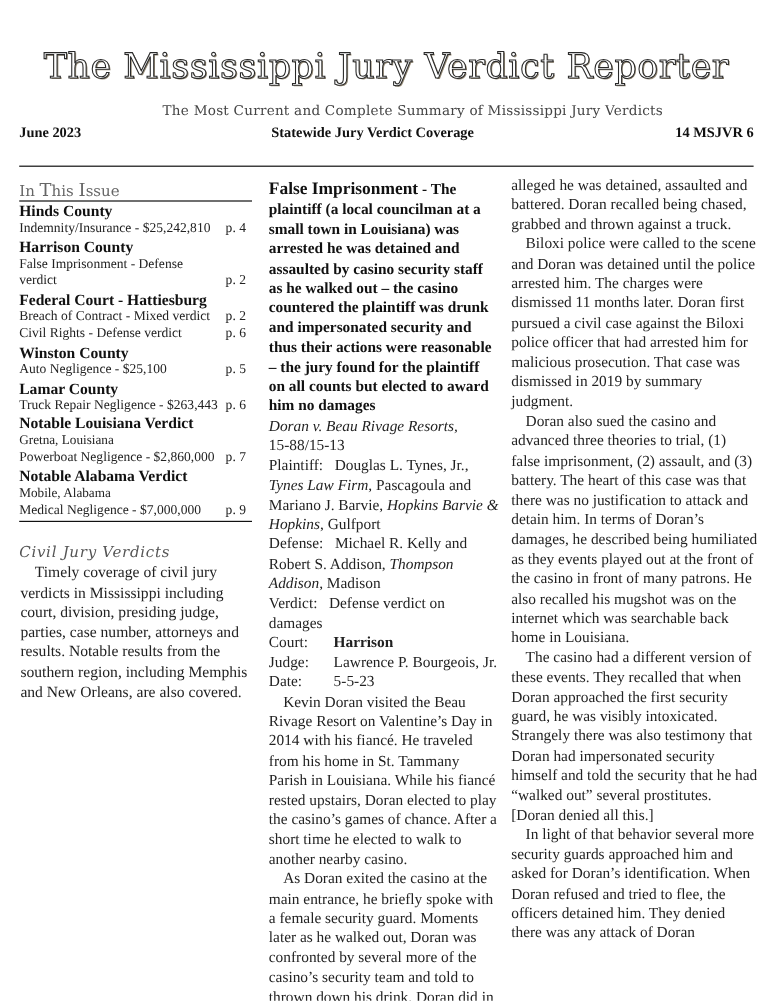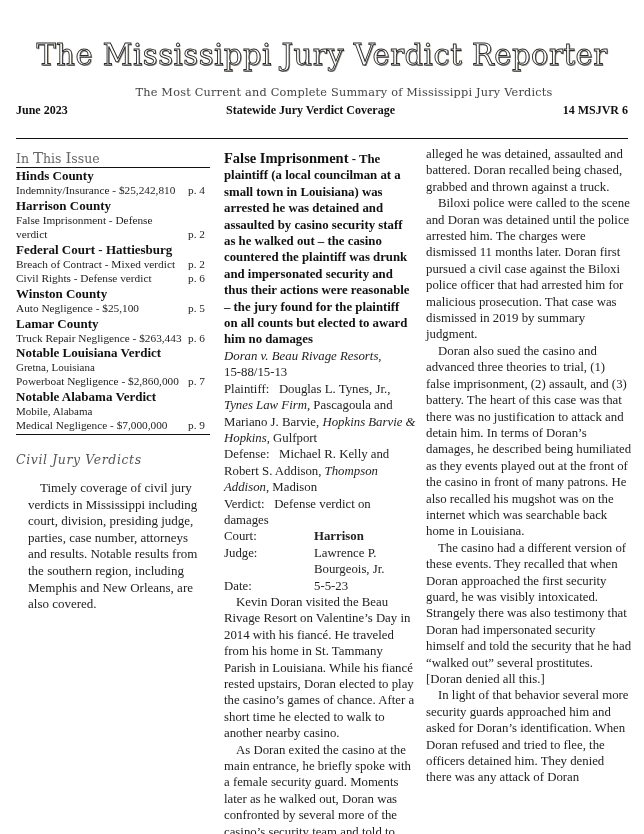--- a/index.html
+++ b/index.html
@@ -45,31 +45,31 @@
   }
   .toc-entry .pg { white-space: nowrap; padding-left: 4px; width: 22px; }
   .toc-entry.wrap .desc { width: 150px; }
   .toc-entry.wrap { align-items: flex-end; }
   .toc-loc { font-size: 11px; line-height: 14px; color: #222; }
   .side-rule { position: absolute; left: 16px; top: 434px; width: 194px; border-top: 1.3px solid #111; }
   .civil {
     position: absolute; left: 16px; top: 452px; width: 196px;
   }
   .civil-heading { font-family: "DejaVu Serif", serif; font-size: 12.5px; color: #555; letter-spacing: 0.6px; line-height: 16px; font-style: italic; }
-  .civil-body { font-size: 13px; line-height: 16.6px; text-indent: 12px; color: #222; margin: 12px; }
+  .civil-body { font-size: 13px; line-height: 16.6px; text-indent: 12px; color: #222; margin: 1px; }
 
   
   .col { position: absolute; top: 150px; font-size: 12.8px; line-height: 16.4px; color: #222; }
   .col-mid { left: 224px; width: 192px; }
   .col-right { left: 426px; width: 206px; top: 146px; }
   .art-head { font-weight: bold; color: #111; margin: 0; }
   .art-head .topic { font-size: 14.5px; }
   .art-head .summary { font-size: 12.8px; }
   .case-name { font-style: italic; margin: 0; }
-  .meta-row { display: flex; margin: 0; gap: 36px; }
+  .meta-row { display: flex; margin: 0; }
   .meta-row .lbl { width: 54px; flex: none; }
   .meta-row .val { flex: 1; }
   .para { margin: 0; text-indent: 12px; }
   .plain { margin: 0; }
   .b { font-weight: bold; }
   i { font-style: italic; }
 </style>
 </head>
 <body>
 

